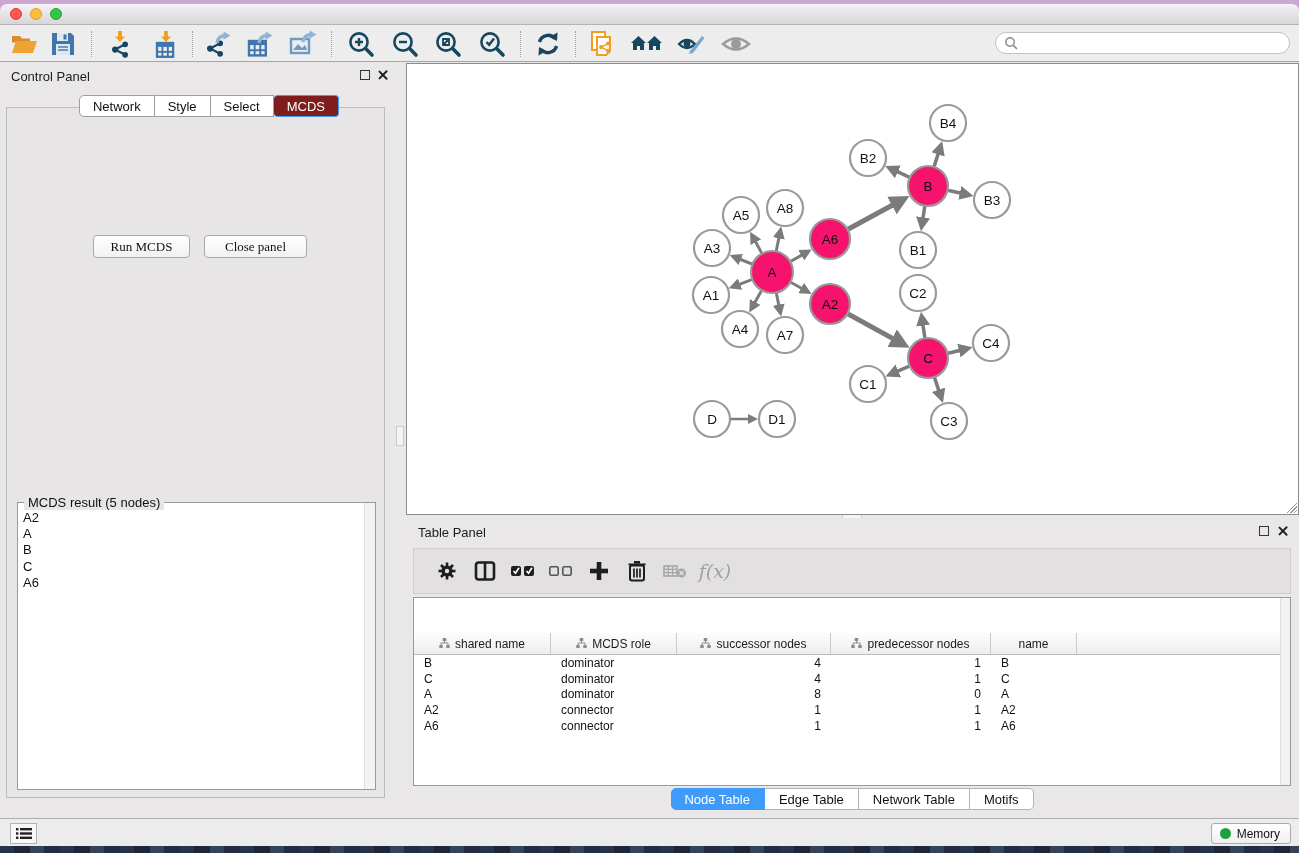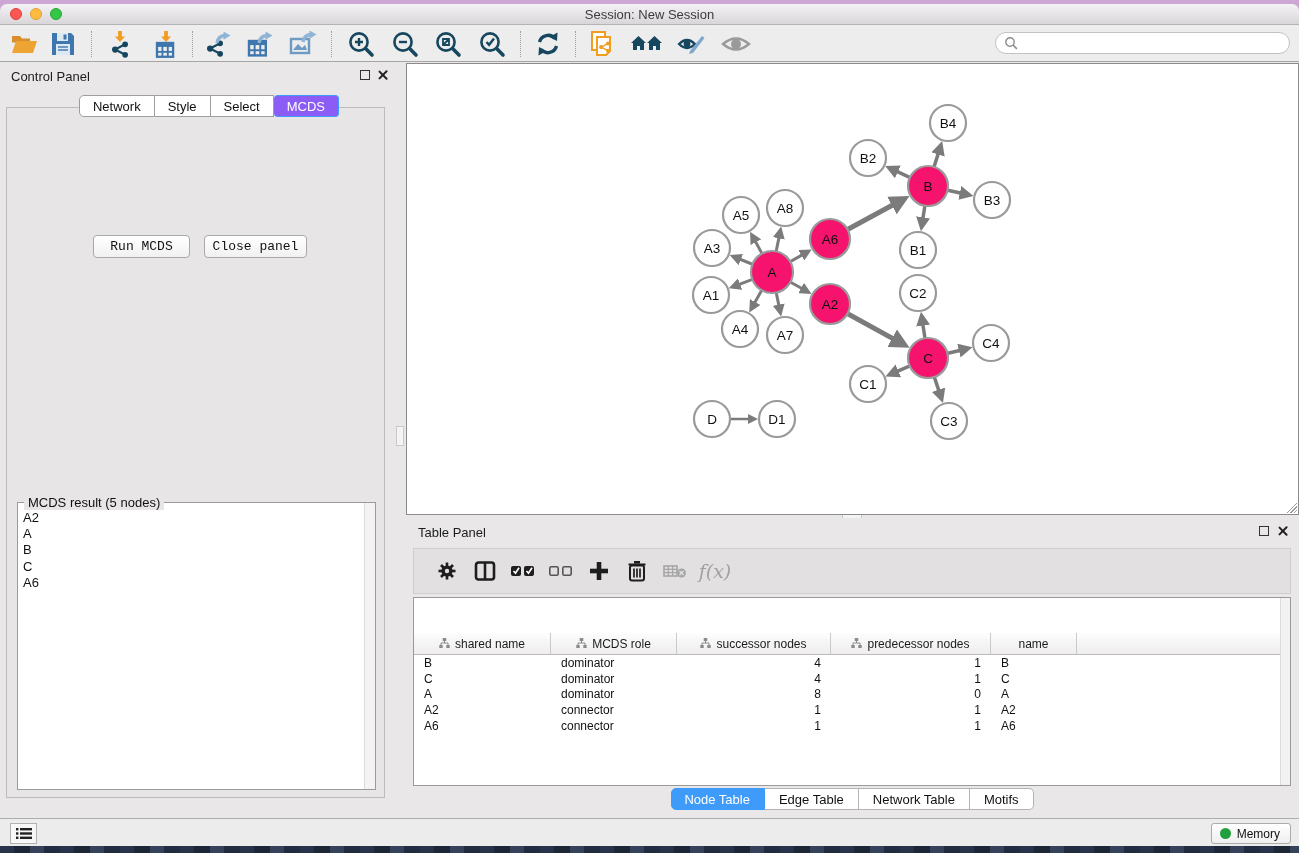--- a/index.html
+++ b/index.html
@@ -42,37 +42,37 @@
   .ph-close:before, .ph-close:after { content:""; position:absolute; left:5px; top:0; width:2.4px; height:12px; background:#222; border-radius:1px; }
   .ph-close:before { transform:rotate(45deg); } .ph-close:after { transform:rotate(-45deg); }
   .cpanel .ph-float { left:360px; } .cpanel .ph-close { left:377px; }
 
   .cp-body { position:absolute; left:6px; top:45px; width:379px; height:691px;
     background:#e7e5e5; border:1px solid #bcbcbc; }
   .cp-tabs { position:absolute; left:0; top:33px; width:391px; display:flex; justify-content:center; z-index:3;padding-left:27px; }
   .cp-tab { height:22px; padding:0 13px; font-size:13px; line-height:21px; background:#fff;
     border:1px solid #9e9e9e; border-left:none; color:#111; cursor:pointer; }
   .cp-tab:first-child { border-left:1px solid #9e9e9e; border-radius:5px 0 0 5px; }
-  .cp-tab.active { background:#8b5cf6; color:#fff; border-color:#3e9bf9; border-radius:4px; }
+  .cp-tab.active { background:#7f1d1d; color:#fff; border-color:#3e9bf9; border-radius:4px; }
   .cp-tab:last-child:not(.active){ border-radius:0 5px 5px 0; }
 
   .opt-label { position:absolute; left:0; width:100%; top:75px; text-align:center; font-size:13px; color:#111; }
   .dropdown { position:absolute; left:36px; top:93px; width:313px; height:23px; background:#fff;
     border:1px solid #9b9b9b; border-radius:4px; font-size:13px; line-height:21px;
     padding-left:8px; color:#111; cursor:pointer; }
   .dropdown .stepper { position:absolute; right:0; top:-1px; width:19px; height:23px;
     background:linear-gradient(#6eb3fd,#3e8ef7); border-radius:0 4px 4px 0;
     display:flex; flex-direction:column; align-items:center; justify-content:center; }
   .stepper i { width:0; height:0; border-left:4px solid transparent; border-right:4px solid transparent; display:block; }
   .stepper .up { border-bottom:4.5px solid #fff; margin-bottom:2px; }
   .stepper .dn { border-top:4.5px solid #fff; }
   .cp-btn { position:absolute; top:127px; height:23px; background:linear-gradient(#ffffff,#f1f1f1);
     border:1px solid #a9a9a9; border-radius:4px; font-size:13px; color:#111;
     display:flex; align-items:center; justify-content:center; cursor:pointer;
-    font-family:Liberation Mono, monospace; }
+    font-family:Liberation Serif, serif; }
   .btn-run { left:86px; width:97px; } .btn-close { left:197px; width:103px; }
 
   .result-box { position:absolute; left:10px; top:394px; width:359px; height:288px;
     border:1px solid #9a9a9a; background:#fff; }
   .result-legend { position:absolute; left:6px; top:-8px; background:#e7e5e5; padding:0 4px;
     font-size:13px; color:#111; }
   .result-list { position:absolute; left:0; top:3px; bottom:0; right:11px; overflow:hidden;
     font-size:13px; color:#111; padding:4px 0 0 5px; line-height:16.2px; }
   .result-scroll { position:absolute; right:0; top:0; bottom:0; width:11px; background:#f3f3f3; border-left:1px solid #ddd; }
 
@@ -135,21 +135,20 @@
 </head>
 <body>
 
 <div class="desktop-top"></div>
 <div class="desktop-bottom"></div>
 
 <div class="titlebar">
   <span class="tl red"></span>
   <span class="tl yellow"></span>
   <span class="tl green"></span>
-  <span class="title">Session: New Session</span>
 </div>
 
 <div class="toolbar">
   <div id="tb-icons">
       <div class="tb-icon" style="left: 6px;">
         <svg width="30" height="30" viewBox="0 0 30 30">
           <path d="M3,7 h8 l2,2.5 h8 v4 H3 Z" fill="#d98e2b"></path>
           <path d="M3,24 L7,12 h21 l-4,12 Z" fill="#eda433"></path>
         </svg>
       </div>

